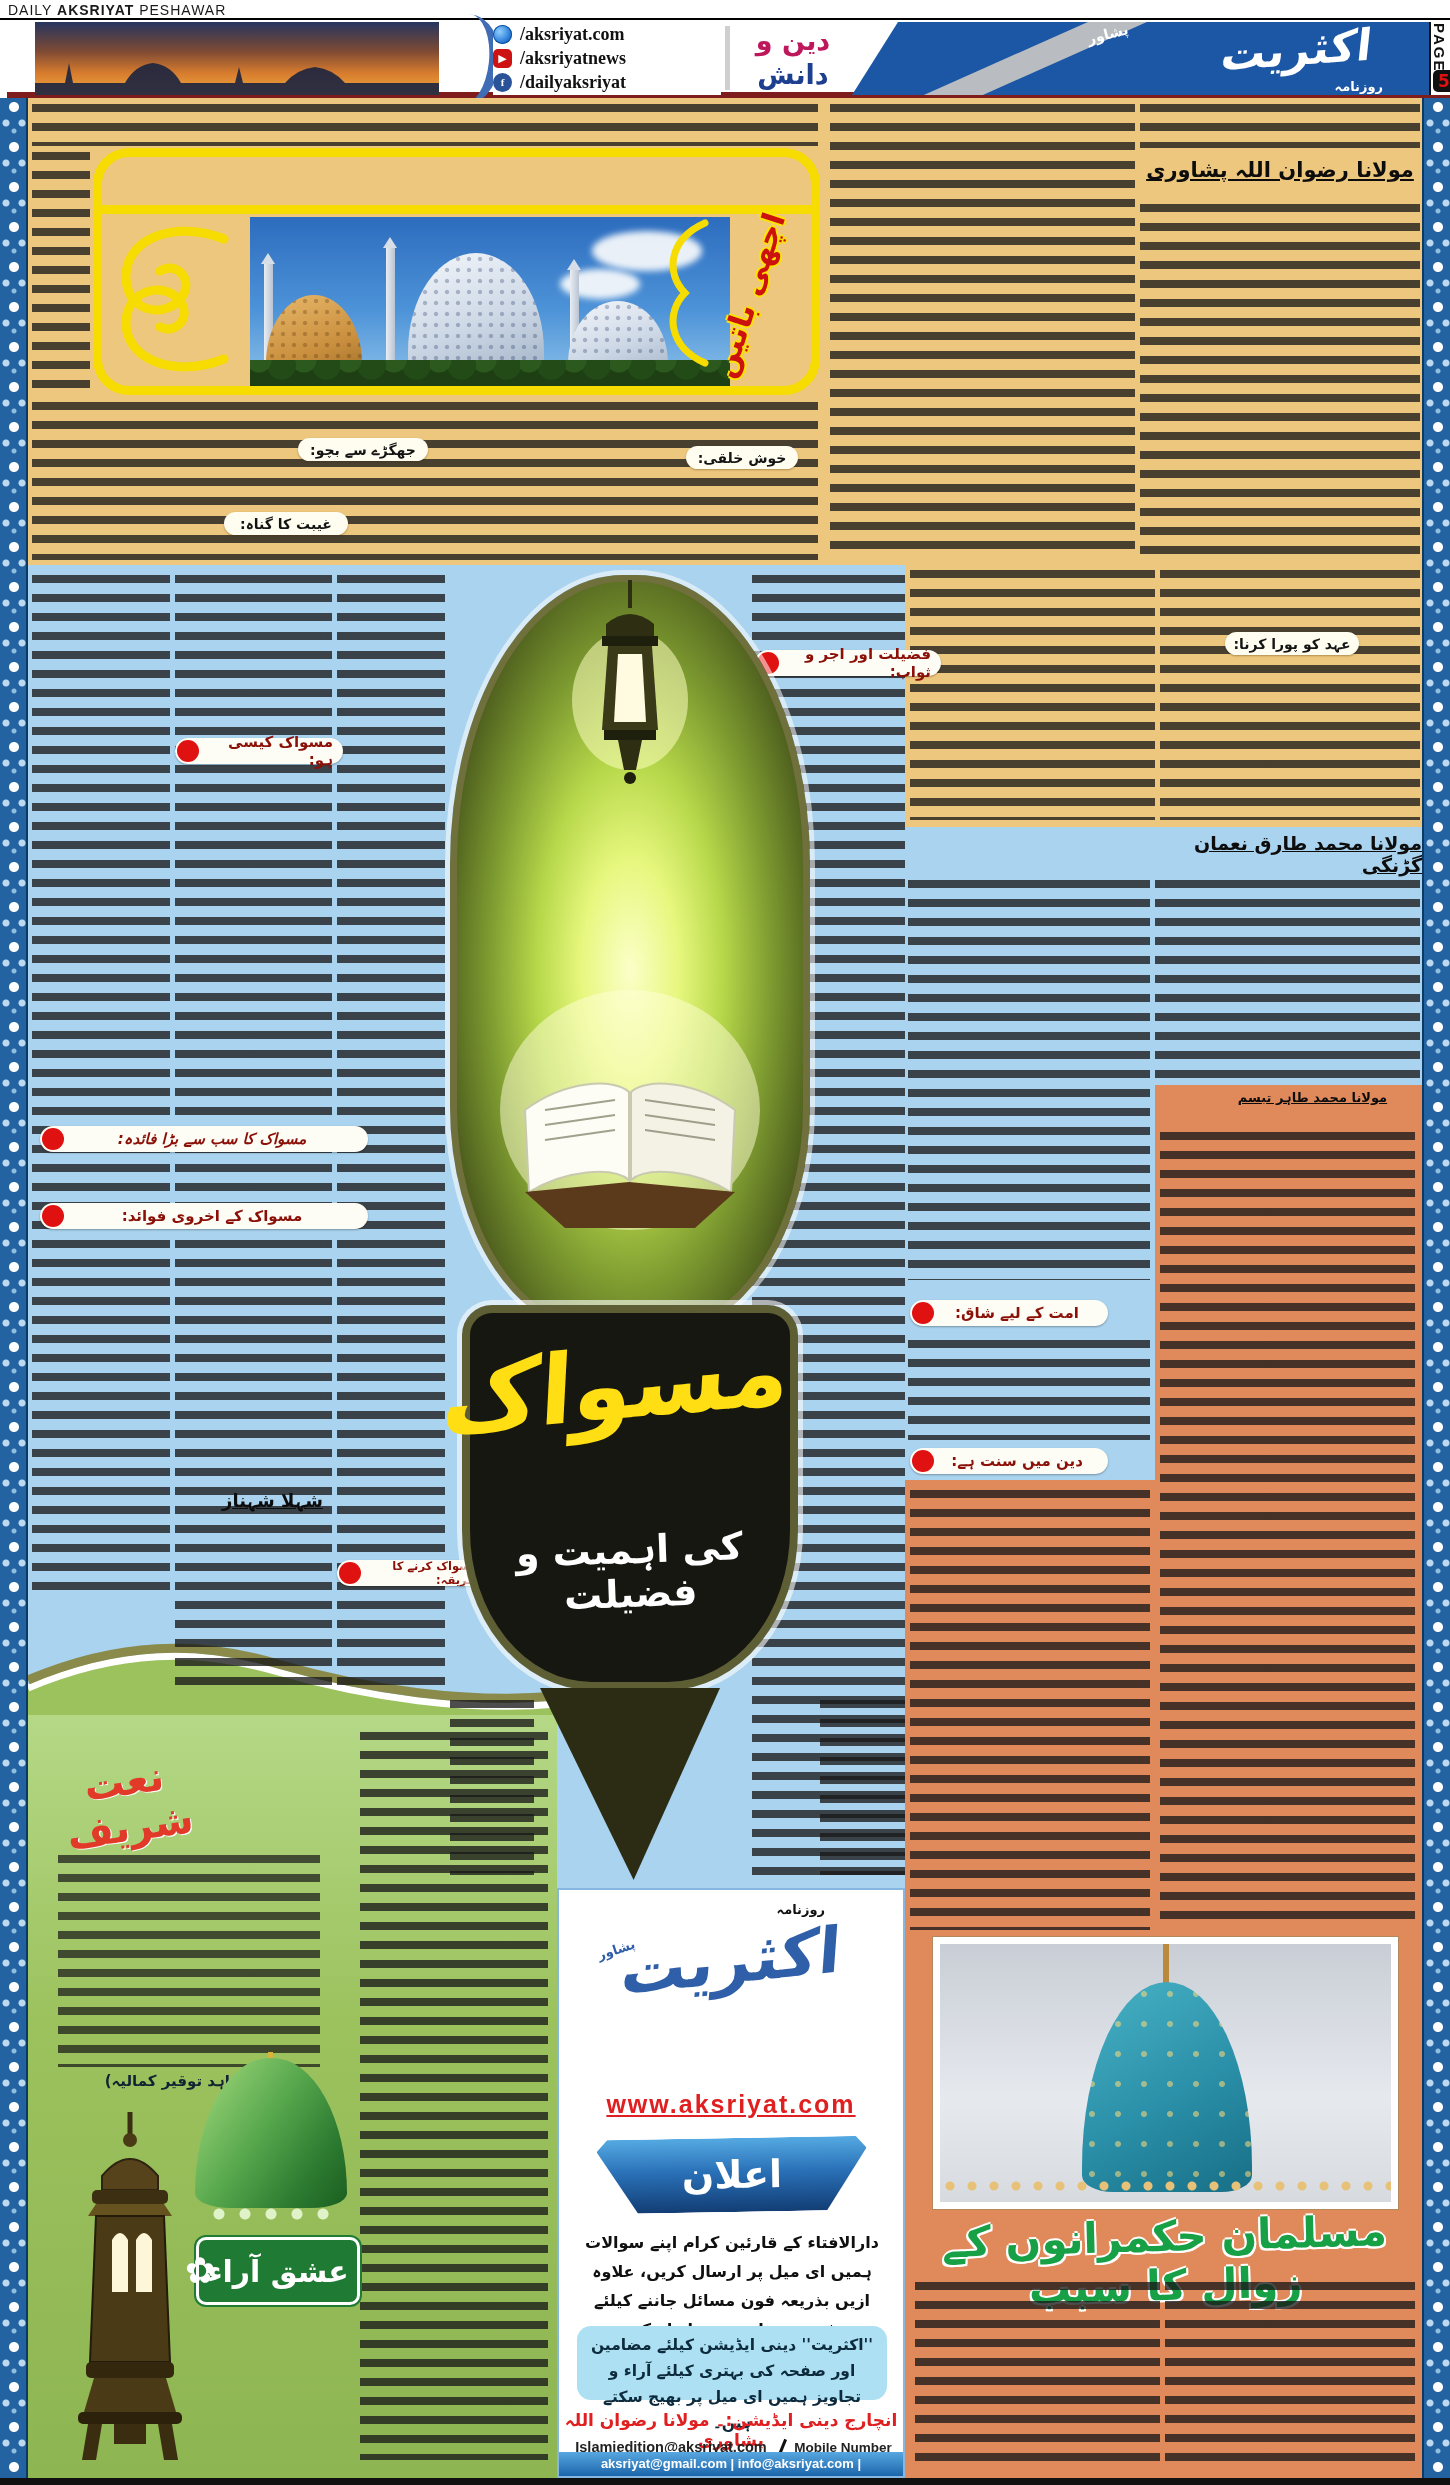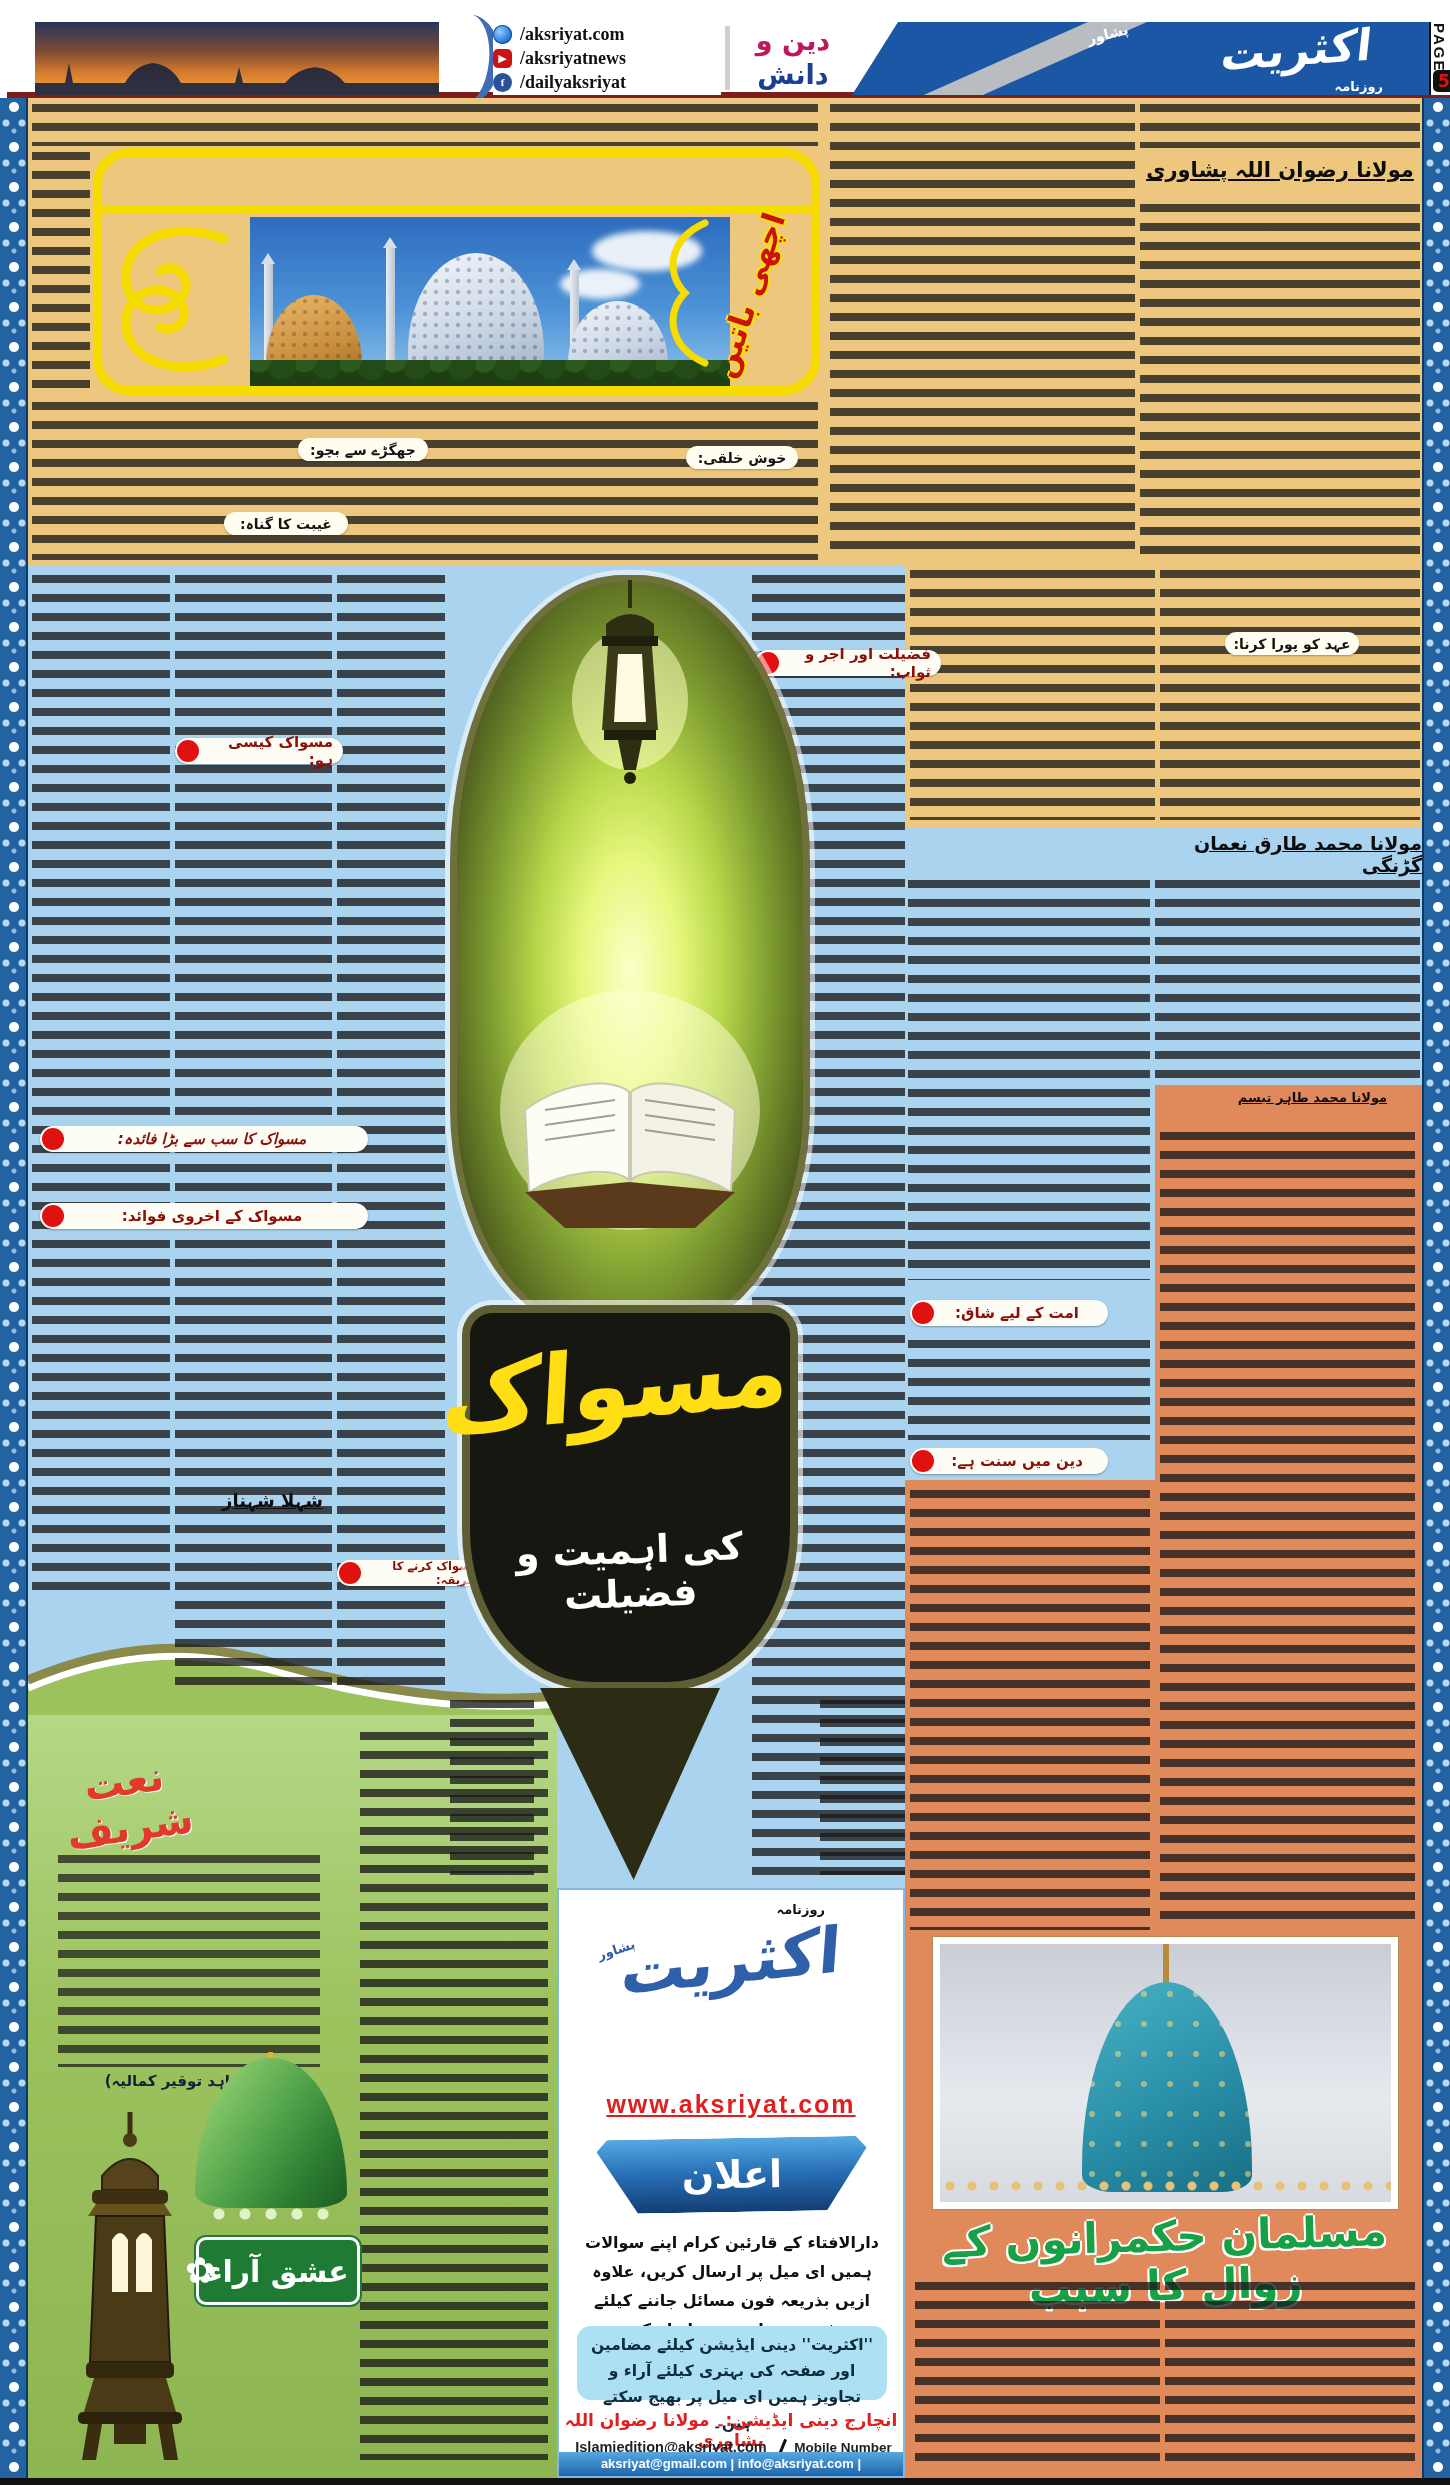--- a/index.html
+++ b/index.html
@@ -184,20 +184,23 @@
   #annc .foot{position:absolute;left:0;bottom:0;width:100%;height:24px;
     background:linear-gradient(180deg,#57a7e0,#1c65ab);color:#fff;text-align:center;
     font-family:"Liberation Sans",sans-serif;font-size:13px;font-weight:bold;line-height:24px;}
   #blackbar{left:0;top:2478px;width:1450px;height:7px;background:#111;}
 </style>
 </head>
 <body>
 
 <div id="page">
 
+  <div class="abs" id="topstrip">
+    <span>DAILY </span><b>AKSRIYAT</b><span> PESHAWAR</span>
+  </div>
 
   <div class="abs" id="masthead">
     <div class="abs" id="mh-photo">
       <svg width="404" height="40" viewBox="0 0 404 40">
         <path d="M0,40 L0,26 L30,26 L34,6 L38,26 L90,26 Q100,8 118,6 Q136,8 146,26 L200,26 L204,10 L208,26 L250,26 Q262,12 280,10 Q298,12 310,26 L404,26 L404,40 Z" fill="#1b2340" opacity="0.9"></path>
       </svg>
     </div>
     <div class="abs" id="mh-curve"></div>
     <div class="abs" id="mh-social">
       <div class="soc-row">

